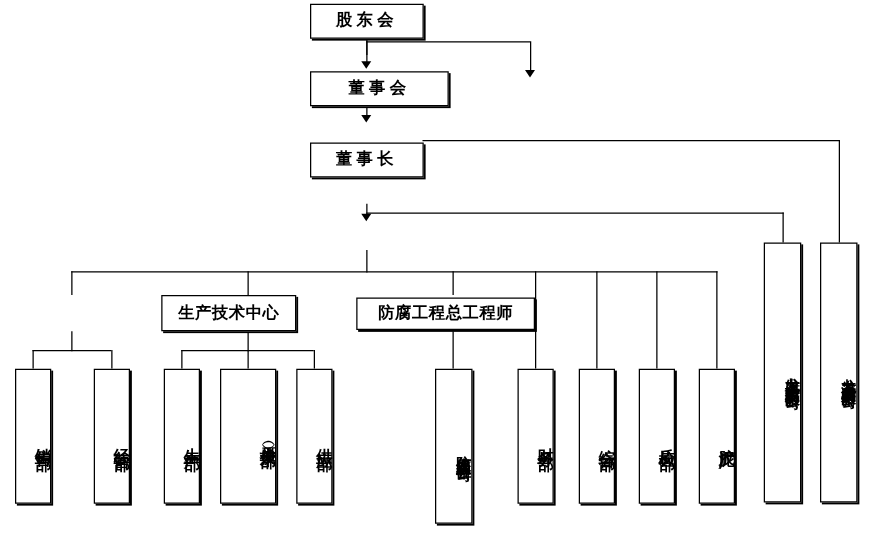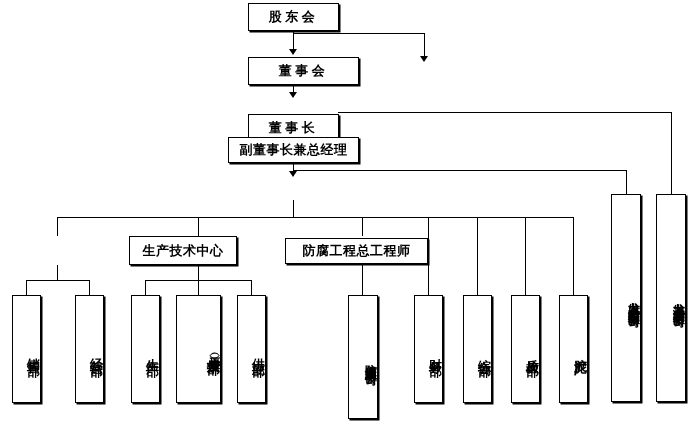--- a/index.html
+++ b/index.html
@@ -138,21 +138,20 @@
 
   <div class="ln v" style="left:362px; top:265px; height:30px;"></div>
 
   <div class="box horiz wide-space" style="left:248px; top:3px; width:91px; height:28px;">股东会</div>
 
   <div class="box horiz wide-space" style="left:248px; top:57px; width:111px; height:28px;">董事会</div>
 
 
   <div class="box horiz wide-space" style="left:248px; top:98px; width:91px; height:28px;margin-top:16px;">董事长</div>
 
-  <div class="box horiz" style="left:228px; top:137px; width:131px; height:26px;">副董事长兼总经理</div>
 
 
 
   <div class="box horiz" style="left:129px; top:236px; width:108px; height:29px;">生产技术中心</div>
 
   <div class="box horiz" style="left:285px; top:238px; width:143px; height:26px;">防腐工程总工程师</div>
 
   <div class="box vert small" style="left:611px; top:194px; width:30px; height:208px;">龙发进出口贸易有限公司</div>
 
   <div class="box vert small" style="left:656px; top:194px; width:30px; height:208px;">龙发海天贸易有限公司</div>

